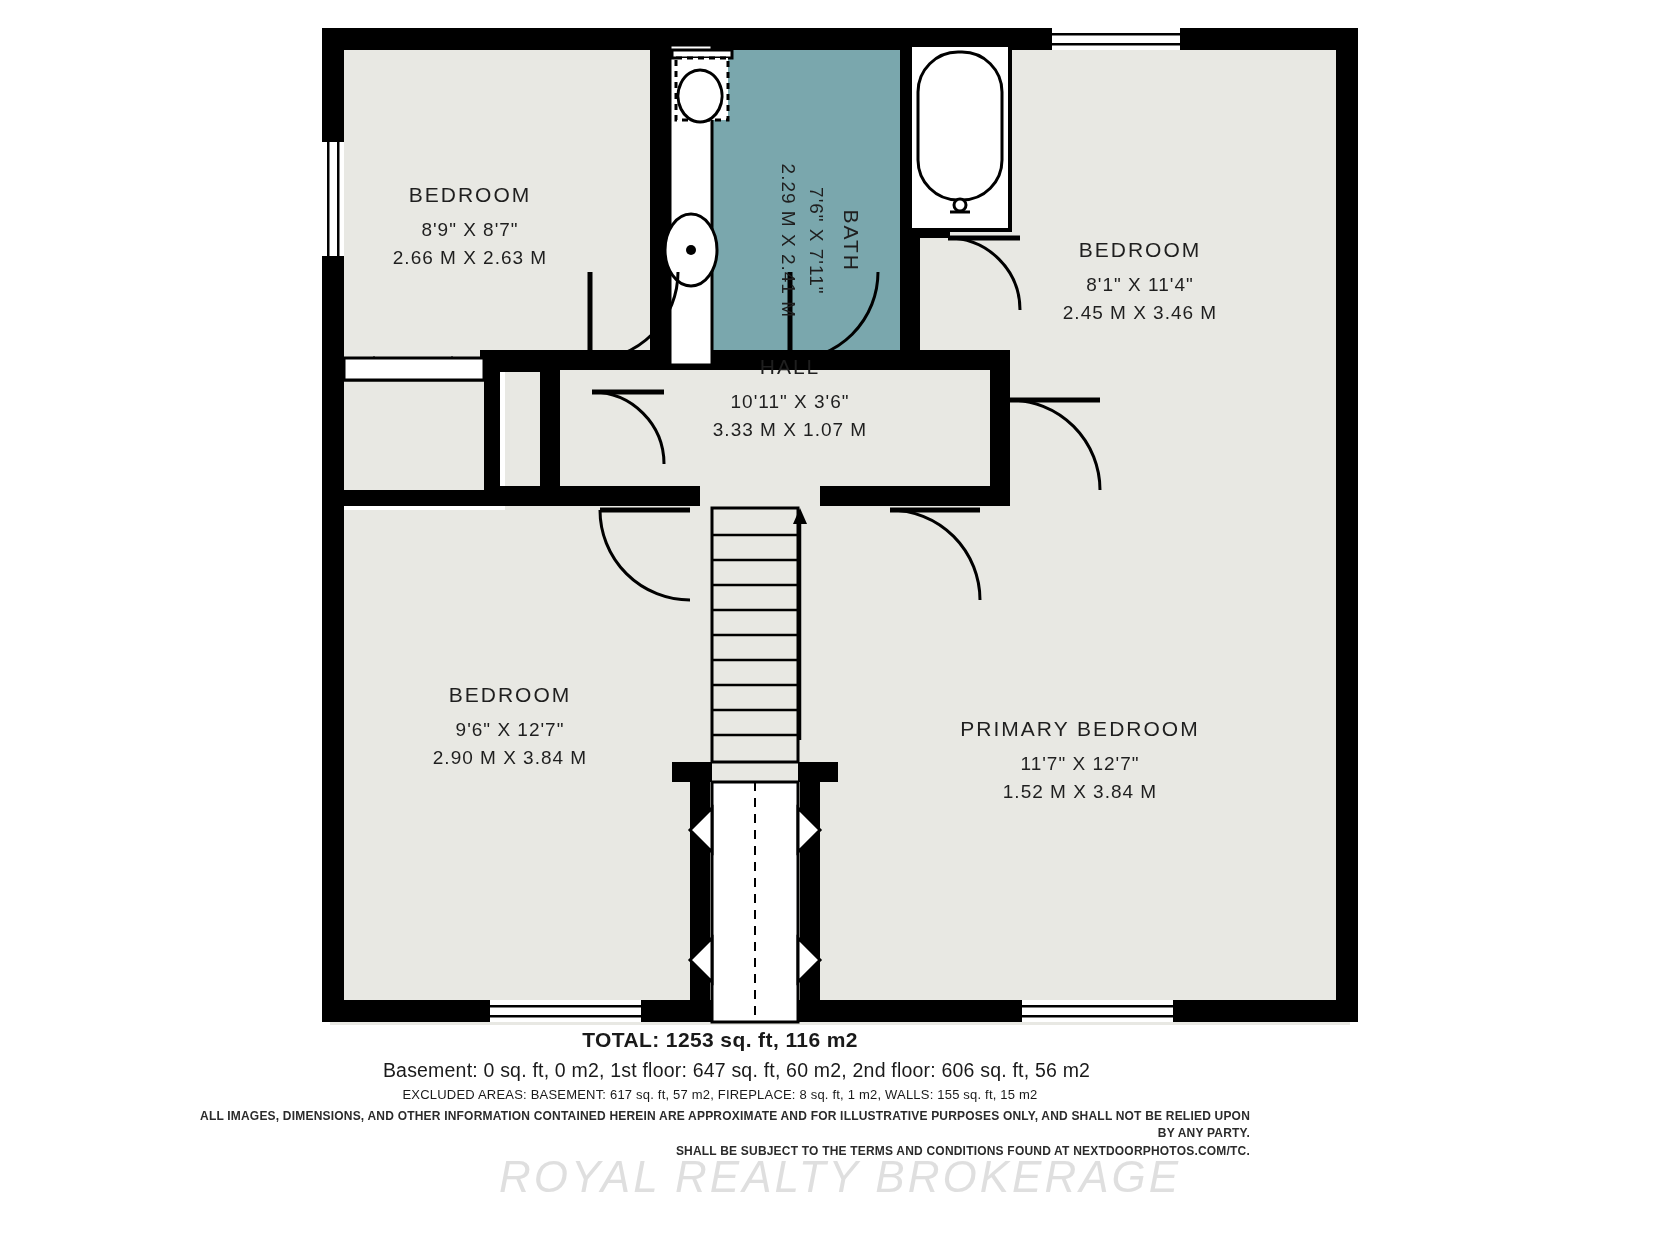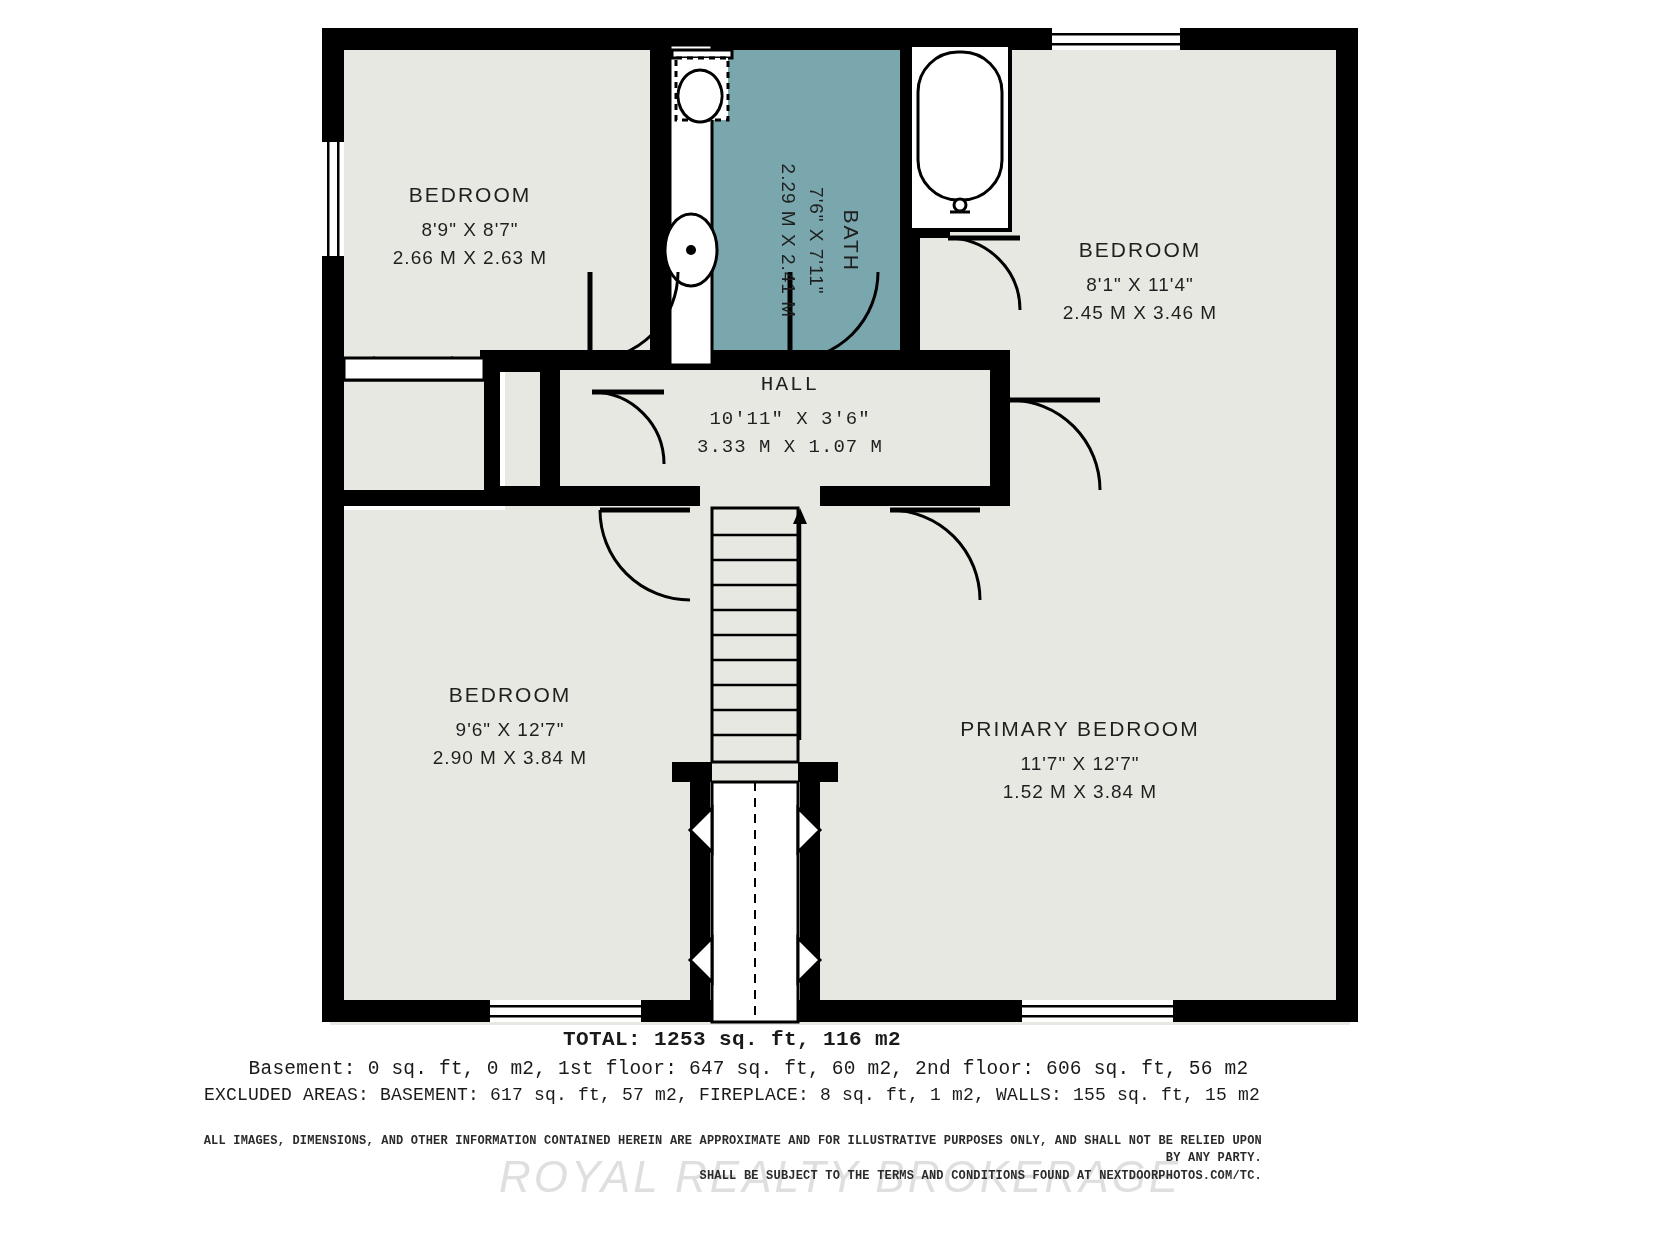--- a/index.html
+++ b/index.html
@@ -41,42 +41,41 @@
     font-size: 19px;
     font-weight: 400;
     display: block;
     letter-spacing: 1px;
   }
   .vert {
     transform-origin: center center;
   }
   .footer {
     position: absolute;
-    left: 12px;
+    left: 0;
     top: 1028px;
     width: 1440px;
     text-align: center;
-    font-family: Liberation Mono, monospace;
   }
   .footer .total {
     font-size: 21px;
     font-weight: bold;
     letter-spacing: 0.4px;
     margin-bottom: 7px;
   }
   .footer .line2 {
     font-size: 19.5px;
     letter-spacing: 0.2px;
     margin-bottom: 5px;
     padding-left: 33px;
   }
   .footer .line3 {
-    font-size: 18px;
+    font-size: 13px;
     letter-spacing: 0.2px;
-    margin-bottom: 28px;
+    margin-bottom: 6px;
   }
   .disclaimer {
     font-size: 12px;
     line-height: 1.45;
     color: #2b2b2b;
     letter-spacing: 0.2px;
     font-weight: bold;
     width: 1060px;
     margin: 0 auto;
     text-align: right;
@@ -284,21 +283,21 @@
     <span class="dim">7'6" X 7'11"</span>
     <span class="dim">2.29 M X 2.41 M</span>
   </div>
 
   <div class="room-label" style="left:990px; top:235px; width:300px;">
     <span class="name">BEDROOM</span>
     <span class="dim">8'1" X 11'4"</span>
     <span class="dim">2.45 M X 3.46 M</span>
   </div>
 
-  <div class="room-label" style="left:640px; top:370px; width:300px;font-family:Liberation Mono, monospace;">
+  <div class="room-label" style="left:640px; top:352px; width:300px;">
     <span class="name">HALL</span>
     <span class="dim">10'11" X 3'6"</span>
     <span class="dim">3.33 M X 1.07 M</span>
   </div>
 
   <div class="room-label" style="left:360px; top:680px; width:300px;">
     <span class="name">BEDROOM</span>
     <span class="dim">9'6" X 12'7"</span>
     <span class="dim">2.90 M X 3.84 M</span>
   </div>

